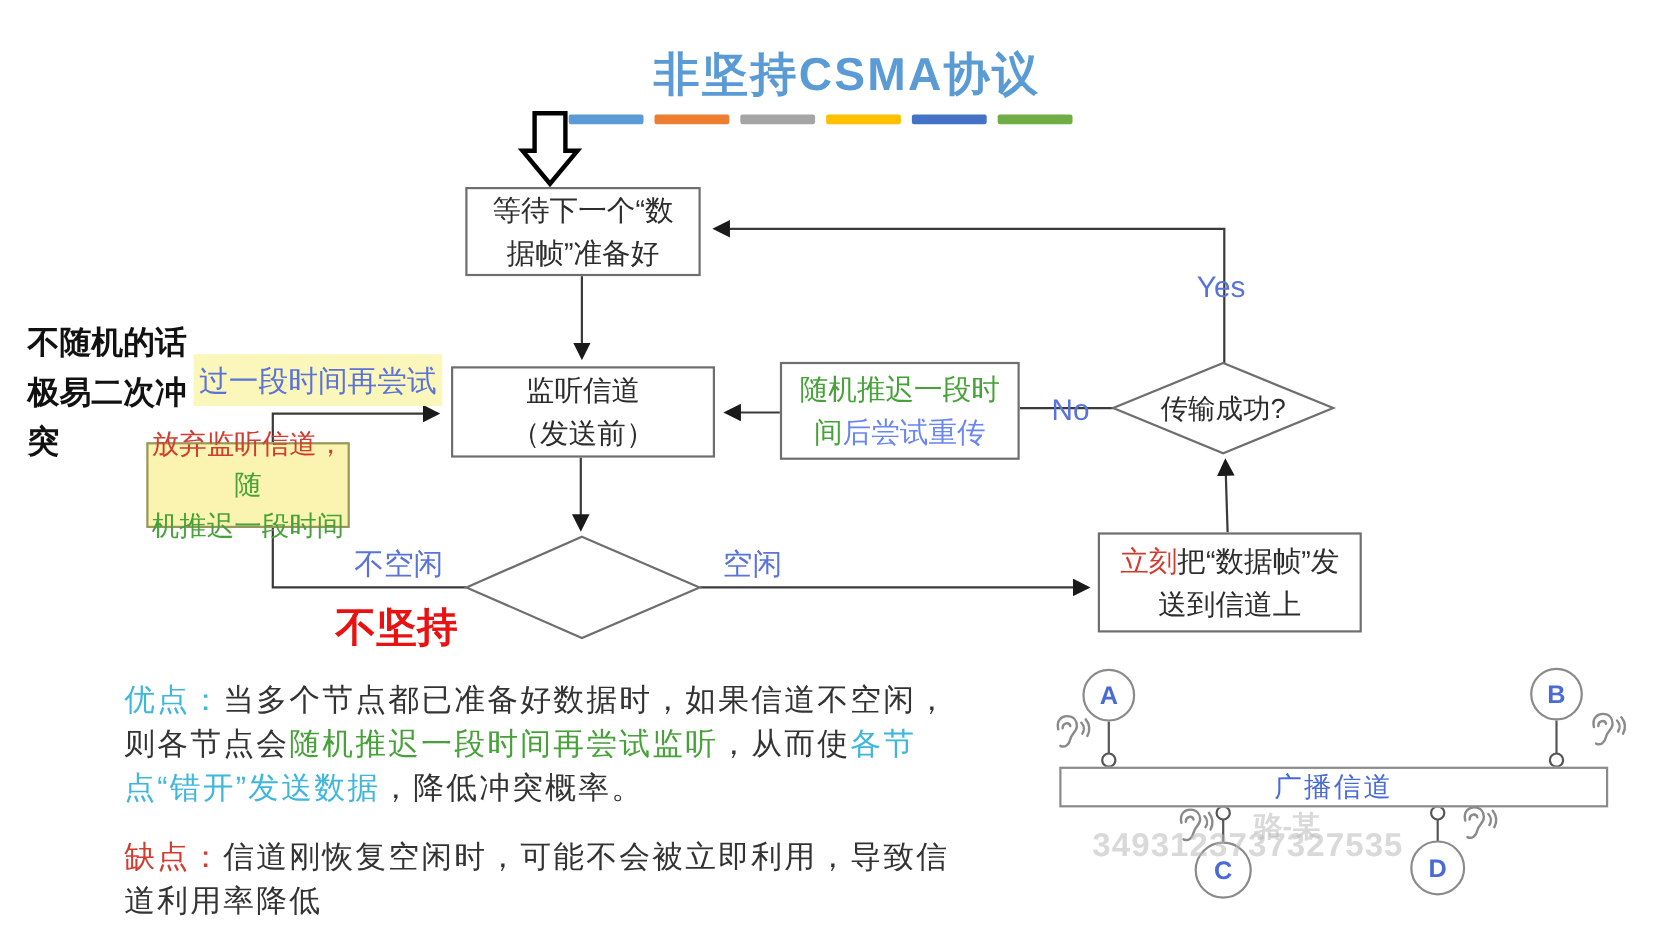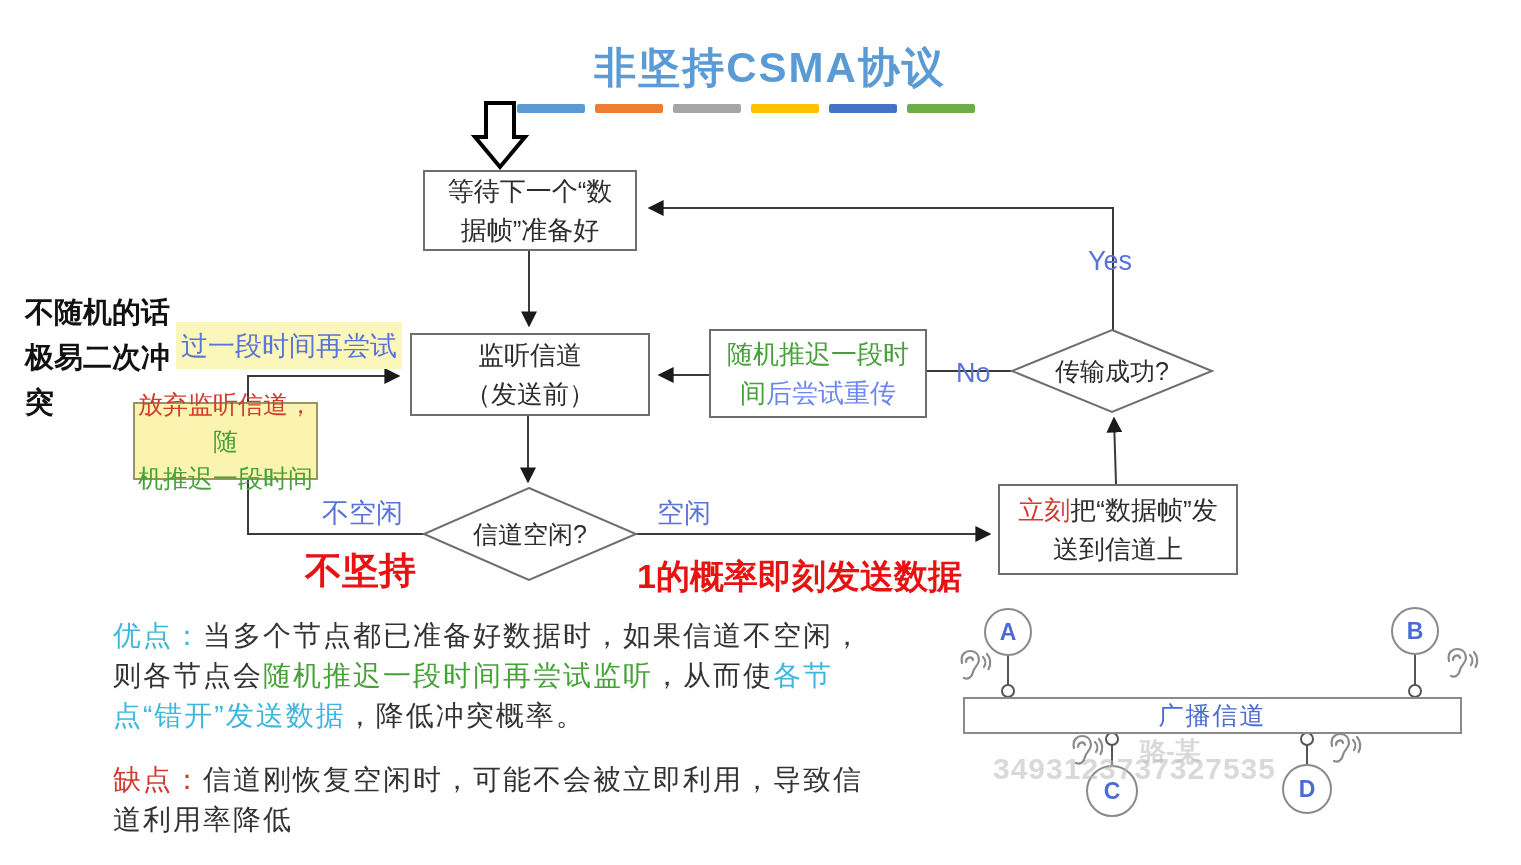--- a/index.html
+++ b/index.html
@@ -27,21 +27,21 @@
                  display:flex; flex-direction:column; justify-content:center; align-items:center;
                  font-size:25px; line-height:37px; text-align:center; }
 
   .lbl-blue { position:absolute; z-index:2; color:#5a73d8; font-size:27px; }
   .blue  { color:#5a73d8; }
   .blue2 { color:#6b86ee; }
   .green { color:#46a238;text-align:right; }
   .red   { color:#d23b2e; }
   .cyan  { color:#3fb6dc; }
 
-  .red-note { position:absolute; z-index:2; color:#e81212; font-weight:bold; }
+  .red-note { position:absolute; z-index:2; color:#e81212; font-weight:bold;font-family:Liberation Serif, serif; }
   .side-note { position:absolute; z-index:2; color:#111; font-weight:bold;
                font-size:29px; line-height:45px; }
 
   .para { position:absolute; z-index:2; font-size:28px; line-height:40px;
           letter-spacing:2px; color:#333; }
 
   .bus { position:absolute; z-index:2; border:2px solid #8a8a8a; background:#fff;
          display:flex; justify-content:center; align-items:flex-end; }
   .bus span { color:#4a6bd4; font-size:25px; letter-spacing:2px; }
   .node { position:absolute; z-index:2; border:2px solid #8a8a8a; border-radius:50%;
@@ -118,40 +118,38 @@
     <div class="green">随机推迟一段时</div>
     <div><span class="green">间</span><span class="blue2">后尝试重传</span></div>
   </div>
 
   <div class="fbox" style="left:998px; top:484px; width:240px; height:91px;">
     <div><span class="red">立刻</span><span>把“数据帧”发</span></div>
     <div>送到信道上</div>
   </div>
 
   <div class="dtext" style="left:1012px; top:330px; width:200px; height:82px;">传输成功?</div>
-  <div class="dtext" style="left:424px; top:488px; width:212px; height:92px;">信道空闲?</div>
 
   <div class="note-yellow blue" style="left:176px; top:322px; width:226px; height:47px;">过一段时间再尝试</div>
   <div class="box-yellow" style="left:133px; top:402px; width:185px; height:78px;">
     <div><span class="red">放弃监听信道，</span><span class="green">随</span></div>
     <div class="green">机推迟一段时间</div>
   </div>
 
   <div class="lbl-blue" style="left:1088px; top:246px;">Yes</div>
   <div class="lbl-blue" style="left:956px; top:358px;">No</div>
   <div class="lbl-blue" style="left:322px; top:495px;">不空闲</div>
   <div class="lbl-blue" style="left:657px; top:495px;">空闲</div>
 
   <div class="side-note" style="left:25px; top:290px;">
     <div>不随机的话</div>
     <div>极易二次冲</div>
     <div>突</div>
   </div>
   <div class="red-note" style="left:305px; top:546px; font-size:37px;">不坚持</div>
-  <div class="red-note" style="left:637px; top:554px; font-size:34px;">1的概率即刻发送数据</div>
 
   <div class="para" style="left:113px; top:616px; width:765px;"><span class="cyan">优点：</span><span>当多个节点都已准备好数据时，如果信道不空闲，则各节点会</span><span class="green">随机推迟一段时间再尝试监听</span><span>，从而使</span><span class="cyan">各节点“错开”发送数据</span><span>，降低冲突概率。</span></div>
 
   <div class="para" style="left:113px; top:760px; width:765px;font-family:Liberation Serif, serif;"><span class="red">缺点：</span><span>信道刚恢复空闲时，可能不会被立即利用，导致信道利用率降低</span></div>
 
   <div class="bus" style="left:963px; top:697px; width:499px; height:37px;">
     <span>广播信道</span>
   </div>
   <div class="node" style="left:984px; top:608px; width:48px; height:48px;">A</div>
   <div class="node" style="left:1391px; top:607px; width:48px; height:48px;">B</div>

